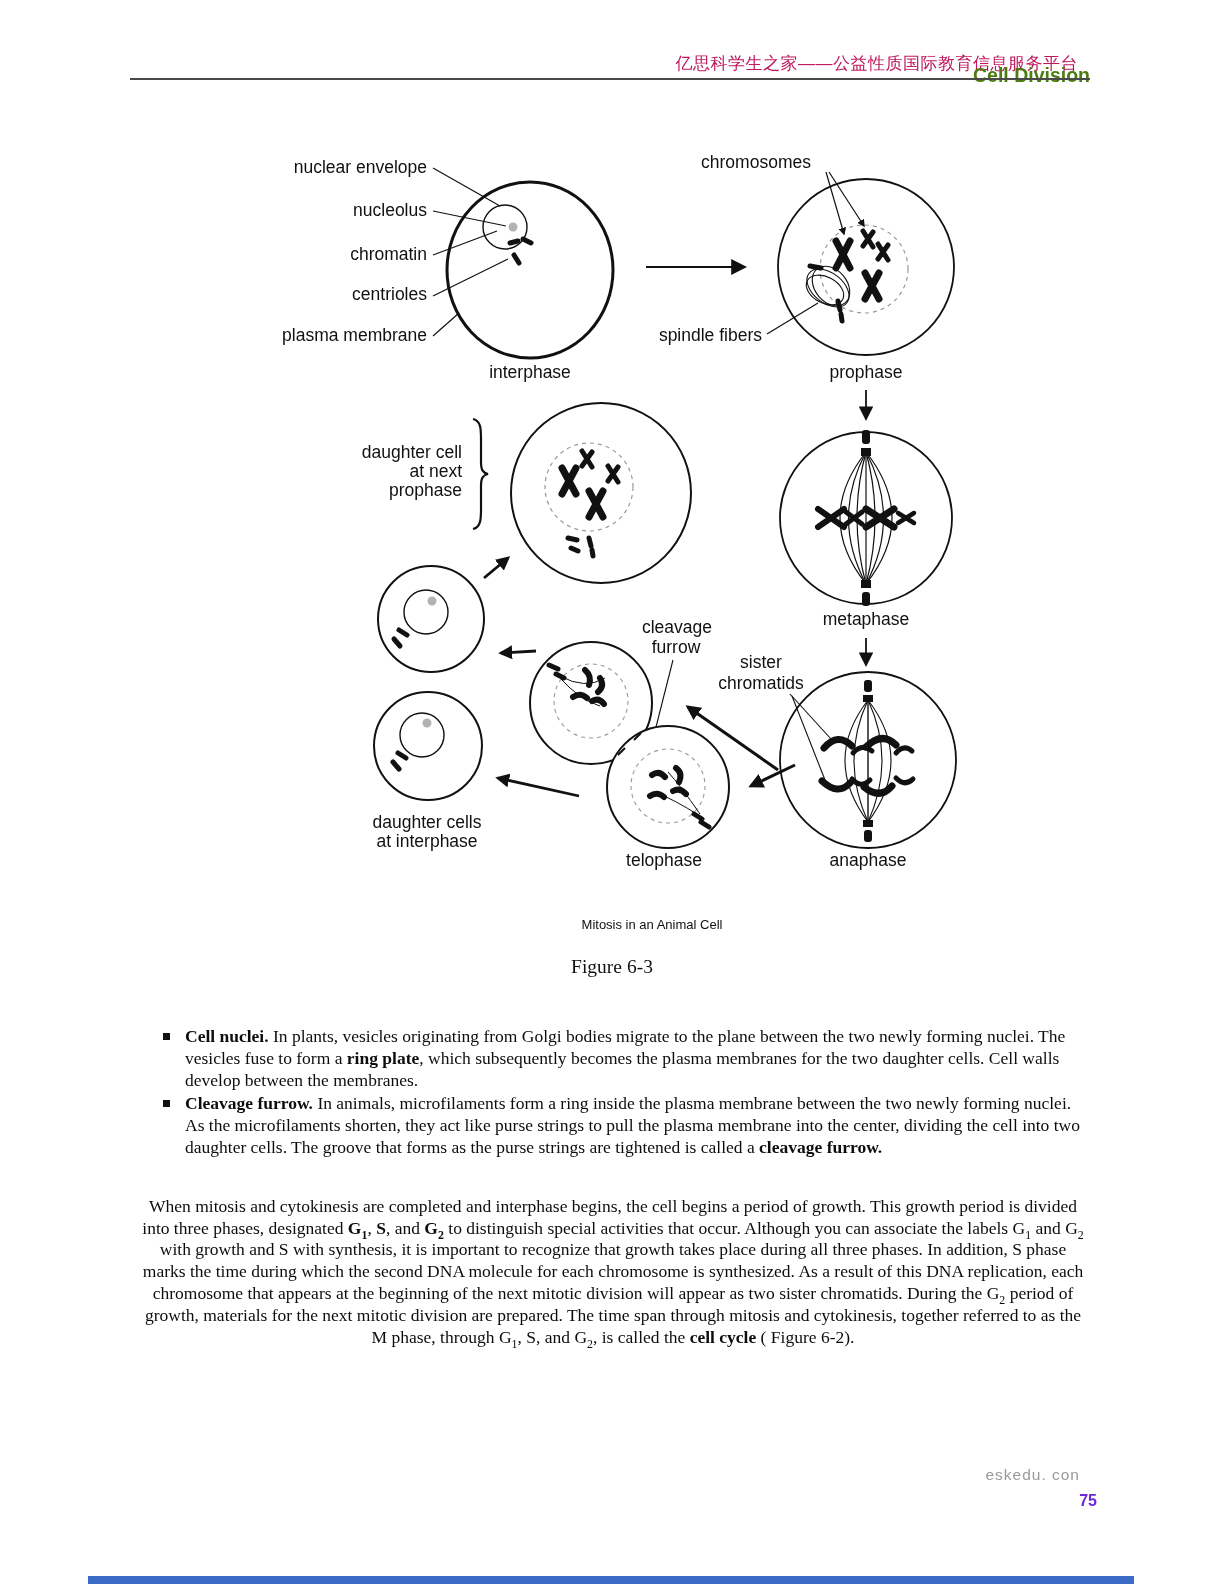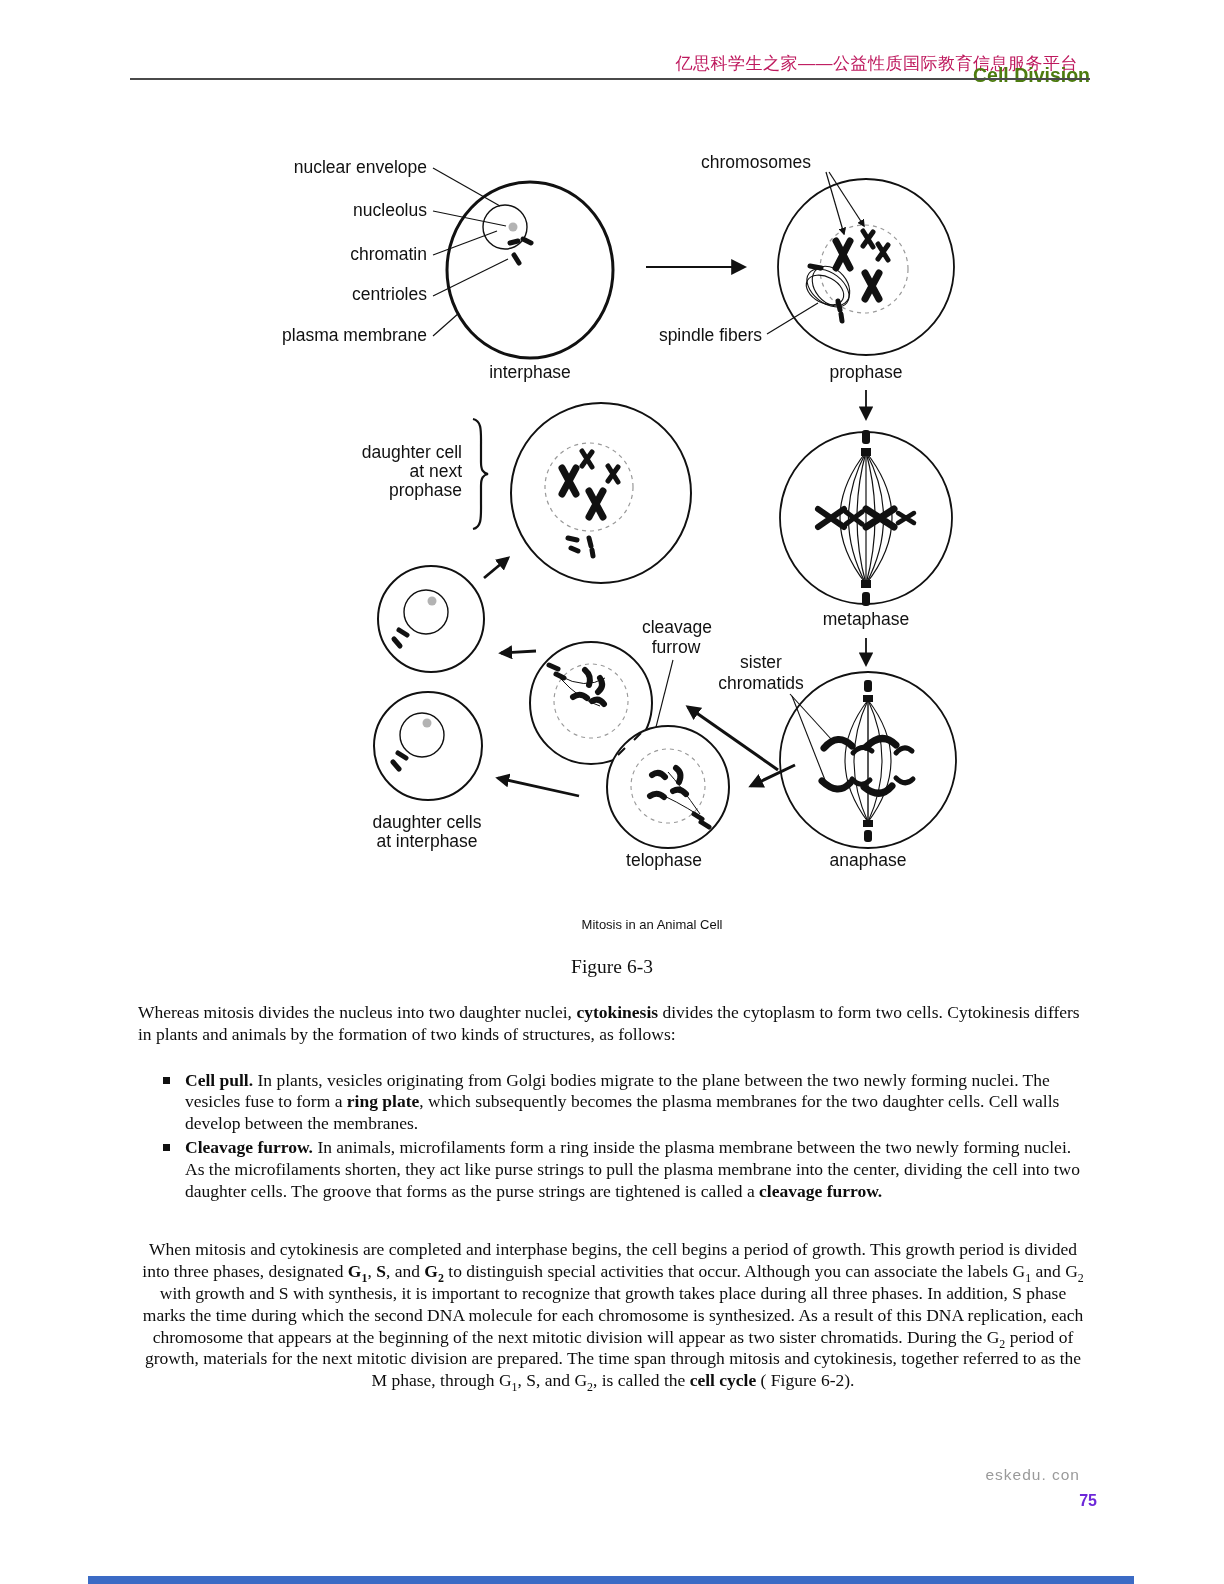--- a/index.html
+++ b/index.html
@@ -243,23 +243,22 @@
     </g>
     <text x="462" y="458" text-anchor="end">daughter cell</text>
     <text x="462" y="477" text-anchor="end">at next</text>
     <text x="462" y="496" text-anchor="end">prophase</text>
   </svg>
 
   <div class="fig-caption">Mitosis in an Animal Cell</div>
   <div class="fig-number">Figure 6-3</div>
 
   <div class="body-text">
-    <p>Whereas mitosis divides the nucleus into two daughter nuclei, <b>cytokinesis</b> divides the cytoplasm to form two cells. Cytokinesis differs in plants and animals by the formation of two kinds of structures, as follows:</p>
     <ul>
-      <li><b>Cell pull.</b> In plants, vesicles originating from Golgi bodies migrate to the plane between the two newly forming nuclei. The vesicles fuse to form a <b>ring plate</b>, which subsequently becomes the plasma membranes for the two daughter cells. Cell walls develop between the membranes.</li>
+      <li><b>Cell nuclei.</b> In plants, vesicles originating from Golgi bodies migrate to the plane between the two newly forming nuclei. The vesicles fuse to form a <b>ring plate</b>, which subsequently becomes the plasma membranes for the two daughter cells. Cell walls develop between the membranes.</li>
       <li><b>Cleavage furrow.</b> In animals, microfilaments form a ring inside the plasma membrane between the two newly forming nuclei. As the microfilaments shorten, they act like purse strings to pull the plasma membrane into the center, dividing the cell into two daughter cells. The groove that forms as the purse strings are tightened is called a <b>cleavage furrow.</b></li>
     </ul>
     <p class="para2">When mitosis and cytokinesis are completed and interphase begins, the cell begins a period of growth. This growth period is divided into three phases, designated <b>G<sub>1</sub></b>, <b>S</b>, and <b>G<sub>2</sub></b> to distinguish special activities that occur. Although you can associate the labels G<sub>1</sub> and G<sub>2</sub> with growth and S with synthesis, it is important to recognize that growth takes place during all three phases. In addition, S phase marks the time during which the second DNA molecule for each chromosome is synthesized. As a result of this DNA replication, each chromosome that appears at the beginning of the next mitotic division will appear as two sister chromatids. During the G<sub>2</sub> period of growth, materials for the next mitotic division are prepared. The time span through mitosis and cytokinesis, together referred to as the M phase, through G<sub>1</sub>, S, and G<sub>2</sub>, is called the <b>cell cycle</b> ( Figure 6-2).</p>
   </div>
 
   <div class="footer-watermark">eskedu. con</div>
   <div class="page-number">75</div>
   <div class="bottom-bar"></div>
 
 </div>

